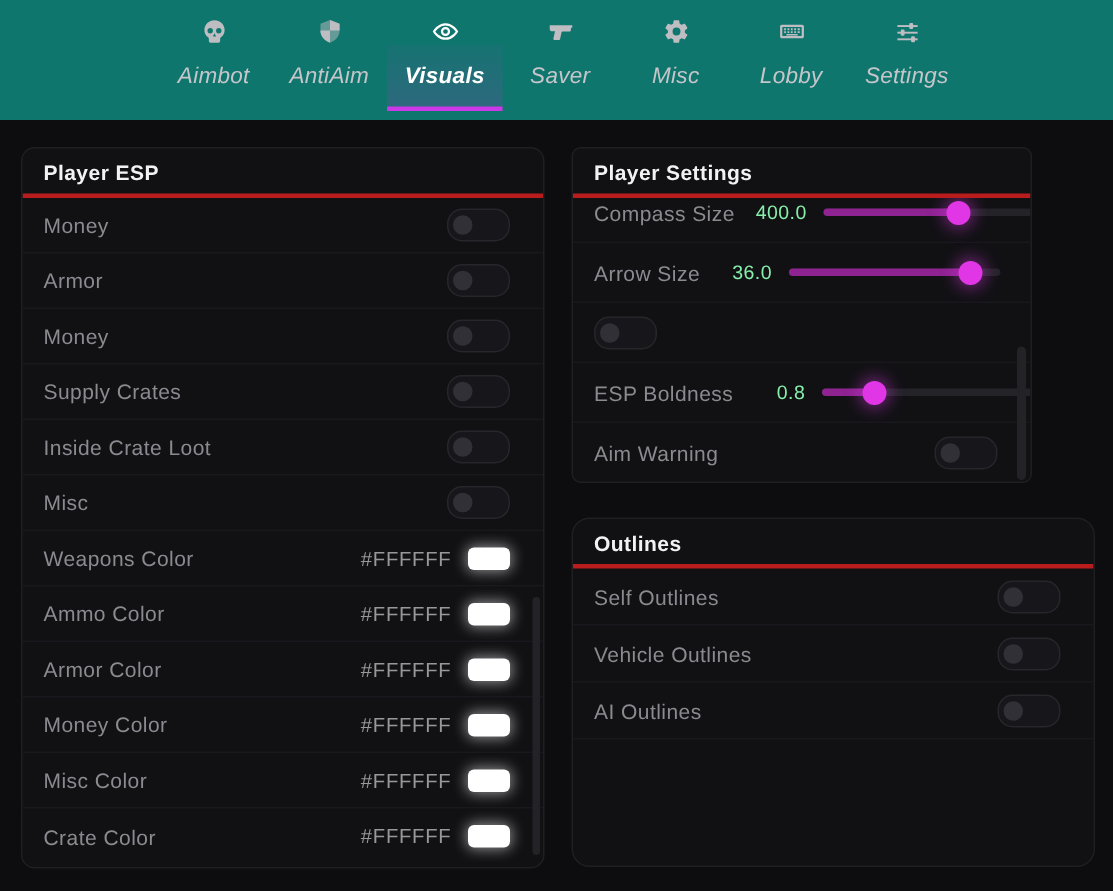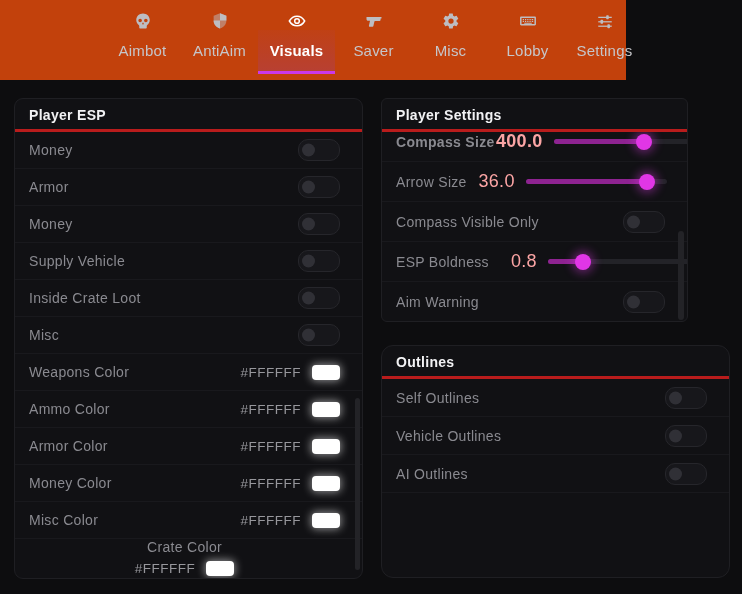--- a/index.html
+++ b/index.html
@@ -2,21 +2,21 @@
 <html style="--accent: #cb38e8; --slider-fill: #8e2391; --slider-knob: #e136e6;"><head>
 <meta charset="utf-8">
 <style>
   html,body{margin:0;padding:0;}
   body{
     width:742px;height:594px;position:relative;overflow:hidden;
     background:#0d0d0f;font-family:"Liberation Sans",sans-serif;
     -webkit-font-smoothing:antialiased;
   }
   
-  .nav{position:absolute;left:0;top:0;width:626px;height:80px;background:#c2410c;}
+  .nav{position:absolute;left:0;top:0;width:742px;height:80px;background:#0f766e;font-style:italic;}
   .nav-tabs{position:absolute;left:104px;top:0;display:flex;}
   .tab{width:77px;height:74px;position:relative;display:flex;flex-direction:column;
        align-items:center;padding-top:12px;box-sizing:border-box;cursor:pointer;}
   .ticon{height:18px;color:#bdbdc2;display:flex;align-items:center;justify-content:center;position:relative;z-index:2;}
   .ticon svg{display:block;}
   .tlabel{margin-top:12px;font-size:15px;color:#c6c6ca;letter-spacing:.2px;position:relative;z-index:2;white-space:nowrap;}
   .tab.active .ticon{color:#ffffff;}
   .tab.active .tlabel{color:#ffffff;font-weight:700;}
   .tab-hl{position:absolute;left:0;right:0;top:30px;bottom:0;z-index:1;
           background:linear-gradient(180deg,rgba(150,60,180,0.05),rgba(150,60,180,0.24));}
@@ -26,38 +26,38 @@
   .panel{position:absolute;background:#111114;border:1px solid #1f1f23;border-radius:9px;
          box-sizing:border-box;overflow:hidden;}
   #panel-esp{left:14px;top:98px;width:349px;height:481px;}
   #panel-ps{left:381px;top:98px;width:307px;height:224px;border-radius:6px;}
   #panel-outlines{left:381px;top:345px;width:349px;height:233px;border-radius:12px;}
   .panel-header{height:30px;line-height:33px;padding-left:14px;color:#f2f2f4;font-size:14px;
          font-weight:700;letter-spacing:.3px;border-bottom:3px solid #b91c1c;}
   .row{display:flex;align-items:center;justify-content:space-between;
        padding:0 22px 0 14px;border-bottom:1px solid #19191d;box-sizing:border-box;}
   #esp-rows .row{height:37px;}
-  #esp-rows .row:last-child{border-bottom:none;flex-direction:column;}
+  #esp-rows .row:last-child{border-bottom:none;}
   #ps-rows .row{height:40px;}
   #ps-rows{overflow:hidden;}
-  #ps-rows .row:first-child{margin-top:-10px;font-weight:bold;}
+  #ps-rows .row:first-child{margin-top:-10px;}
   #outlines-rows .row{height:38px;}
   .lbl{font-size:14px;color:#8a8a90;letter-spacing:.3px;white-space:nowrap;}
   
   .toggle{width:40px;height:20px;border-radius:10px;background:#17171b;border:1px solid #26262b;
           position:relative;cursor:pointer;flex:none;}
   .toggle .knob{position:absolute;left:3px;top:50%;transform:translateY(-50%);
           width:13px;height:13px;border-radius:50%;background:#303036;}
   
   .ctl{display:flex;align-items:center;}
   .hex{font-size:13.5px;color:#97979c;letter-spacing:.5px;margin-right:11px;}
   .swatch{width:28px;height:15px;border-radius:4px;cursor:pointer;
           box-shadow:0 0 9px 1px rgba(255,255,255,.55);}
   
-  .val{font-size:18px;color:#fca5a5;width:48px;text-align:right;margin-right:11px;letter-spacing:.3px;}
+  .val{font-size:13px;color:#86efac;width:48px;text-align:right;margin-right:11px;letter-spacing:.3px;}
   .slider{position:relative;width:141px;height:5px;border-radius:3px;background:#232328;cursor:pointer;flex:none;}
   .slider .fill{position:absolute;left:0;top:0;bottom:0;border-radius:3px;background:var(--slider-fill,#8e2391);}
   .slider .sknob{position:absolute;top:50%;width:16px;height:16px;border-radius:50%;
           background:var(--slider-knob,#e136e6);transform:translate(-50%,-50%);
           box-shadow:0 0 10px 3px rgba(222,60,230,.4);}
   
   .vthumb{position:absolute;border-radius:3px;background:#232327;cursor:pointer;}
   #esp-thumb{right:2px;top:299px;width:5px;height:172px;}
   #ps-thumb{right:3px;top:132px;width:6px;height:89px;}
 </style>
@@ -150,21 +150,21 @@
           <div class="knob"></div>
         </div>
       </div>
       <div class="row">
         <span class="lbl">Money</span>
         <div class="toggle">
           <div class="knob"></div>
         </div>
       </div>
       <div class="row">
-        <span class="lbl">Supply Vehicle</span>
+        <span class="lbl">Supply Crates</span>
         <div class="toggle">
           <div class="knob"></div>
         </div>
       </div>
       <div class="row">
         <span class="lbl">Inside Crate Loot</span>
         <div class="toggle">
           <div class="knob"></div>
         </div>
       </div>
@@ -237,21 +237,20 @@
         <span class="lbl">Arrow Size</span>
         <div class="ctl">
           <span class="val">36.0</span>
           <div class="slider">
             <div class="fill" style="width: 86%;"></div>
             <div class="sknob" style="left: 86%;"></div>
           </div>
         </div>
       </div>
       <div class="row">
-        <span class="lbl">Compass Visible Only</span>
         <div class="toggle">
           <div class="knob"></div>
         </div>
       </div>
       <div class="row">
         <span class="lbl">ESP Boldness</span>
         <div class="ctl">
           <span class="val">0.8</span>
           <div class="slider">
             <div class="fill" style="width: 25%;"></div>

